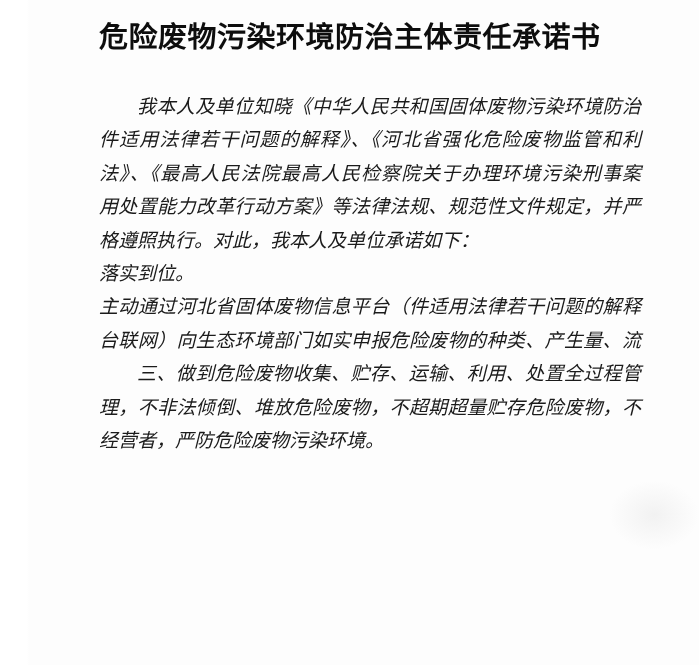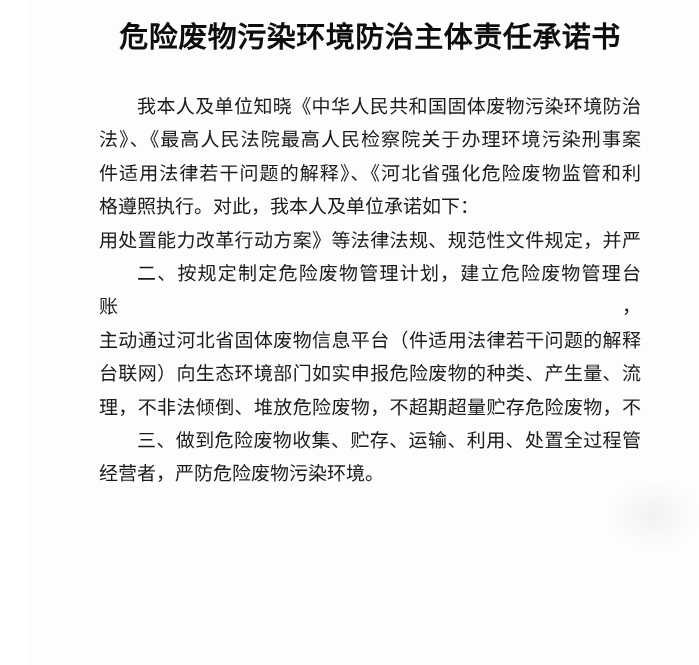--- a/index.html
+++ b/index.html
@@ -34,34 +34,35 @@
     position: absolute;
     left: 99px;
     top: 16px;
     width: 542px;
   }
   .title {
     margin: 0;
     font-size: 29px;
     line-height: 42px;
     font-weight: bold;
-    text-align: center;
+    text-align: left;
     color: #0d0d0d;
     letter-spacing: 0.5px;
     white-space: nowrap;
   }
   .body-text {
     margin-top: 32px;
     font-size: 19px;
     line-height: 33.4px;
     color: #1b1b1b;
   }
   .line {
     text-align: left;
     white-space: normal;
+    font-style: italic;
   }
   .line.stretch {
     text-align: justify;
     text-align-last: justify;
     -moz-text-align-last: justify;
   }
   .line.indent {
     text-indent: 2em;
   }
   .para {
@@ -71,32 +72,32 @@
 </style>
 </head>
 <body>
 
 <div class="page">
   <div class="doc">
     <h1 class="title">危险废物污染环境防治主体责任承诺书</h1>
     <div class="body-text">
         <div class="para">
           <div class="line indent stretch">我本人及单位知晓《中华人民共和国固体废物污染环境防治</div>
+          <div class="line stretch">件适用法律若干问题的解释》、《河北省强化危险废物监管和利</div>
           <div class="line stretch">法》、《最高人民法院最高人民检察院关于办理环境污染刑事案</div>
-          <div class="line stretch">件适用法律若干问题的解释》、《河北省强化危险废物监管和利</div>
+          <div class="line stretch">用处置能力改革行动方案》等法律法规、规范性文件规定，并严</div>
           <div class="line">格遵照执行。对此，我本人及单位承诺如下：</div>
-          <div class="line stretch">用处置能力改革行动方案》等法律法规、规范性文件规定，并严</div>
         </div>
         <div class="para">
+          <div class="line">落实到位。</div>
         </div>
         <div class="para">
-          <div class="line indent stretch">二、按规定制定危险废物管理计划，建立危险废物管理台账，</div>
           <div class="line stretch">主动通过河北省固体废物信息平台（件适用法律若干问题的解释</div>
           <div class="line stretch">台联网）向生态环境部门如实申报危险废物的种类、产生量、流</div>
         </div>
         <div class="para">
+          <div class="line indent stretch">三、做到危险废物收集、贮存、运输、利用、处置全过程管</div>
           <div class="line stretch">理，不非法倾倒、堆放危险废物，不超期超量贮存危险废物，不</div>
-          <div class="line indent stretch">三、做到危险废物收集、贮存、运输、利用、处置全过程管</div>
           <div class="line">经营者，严防危险废物污染环境。</div>
         </div>
       </div>
   </div>
 </div>
 
 </body></html>

